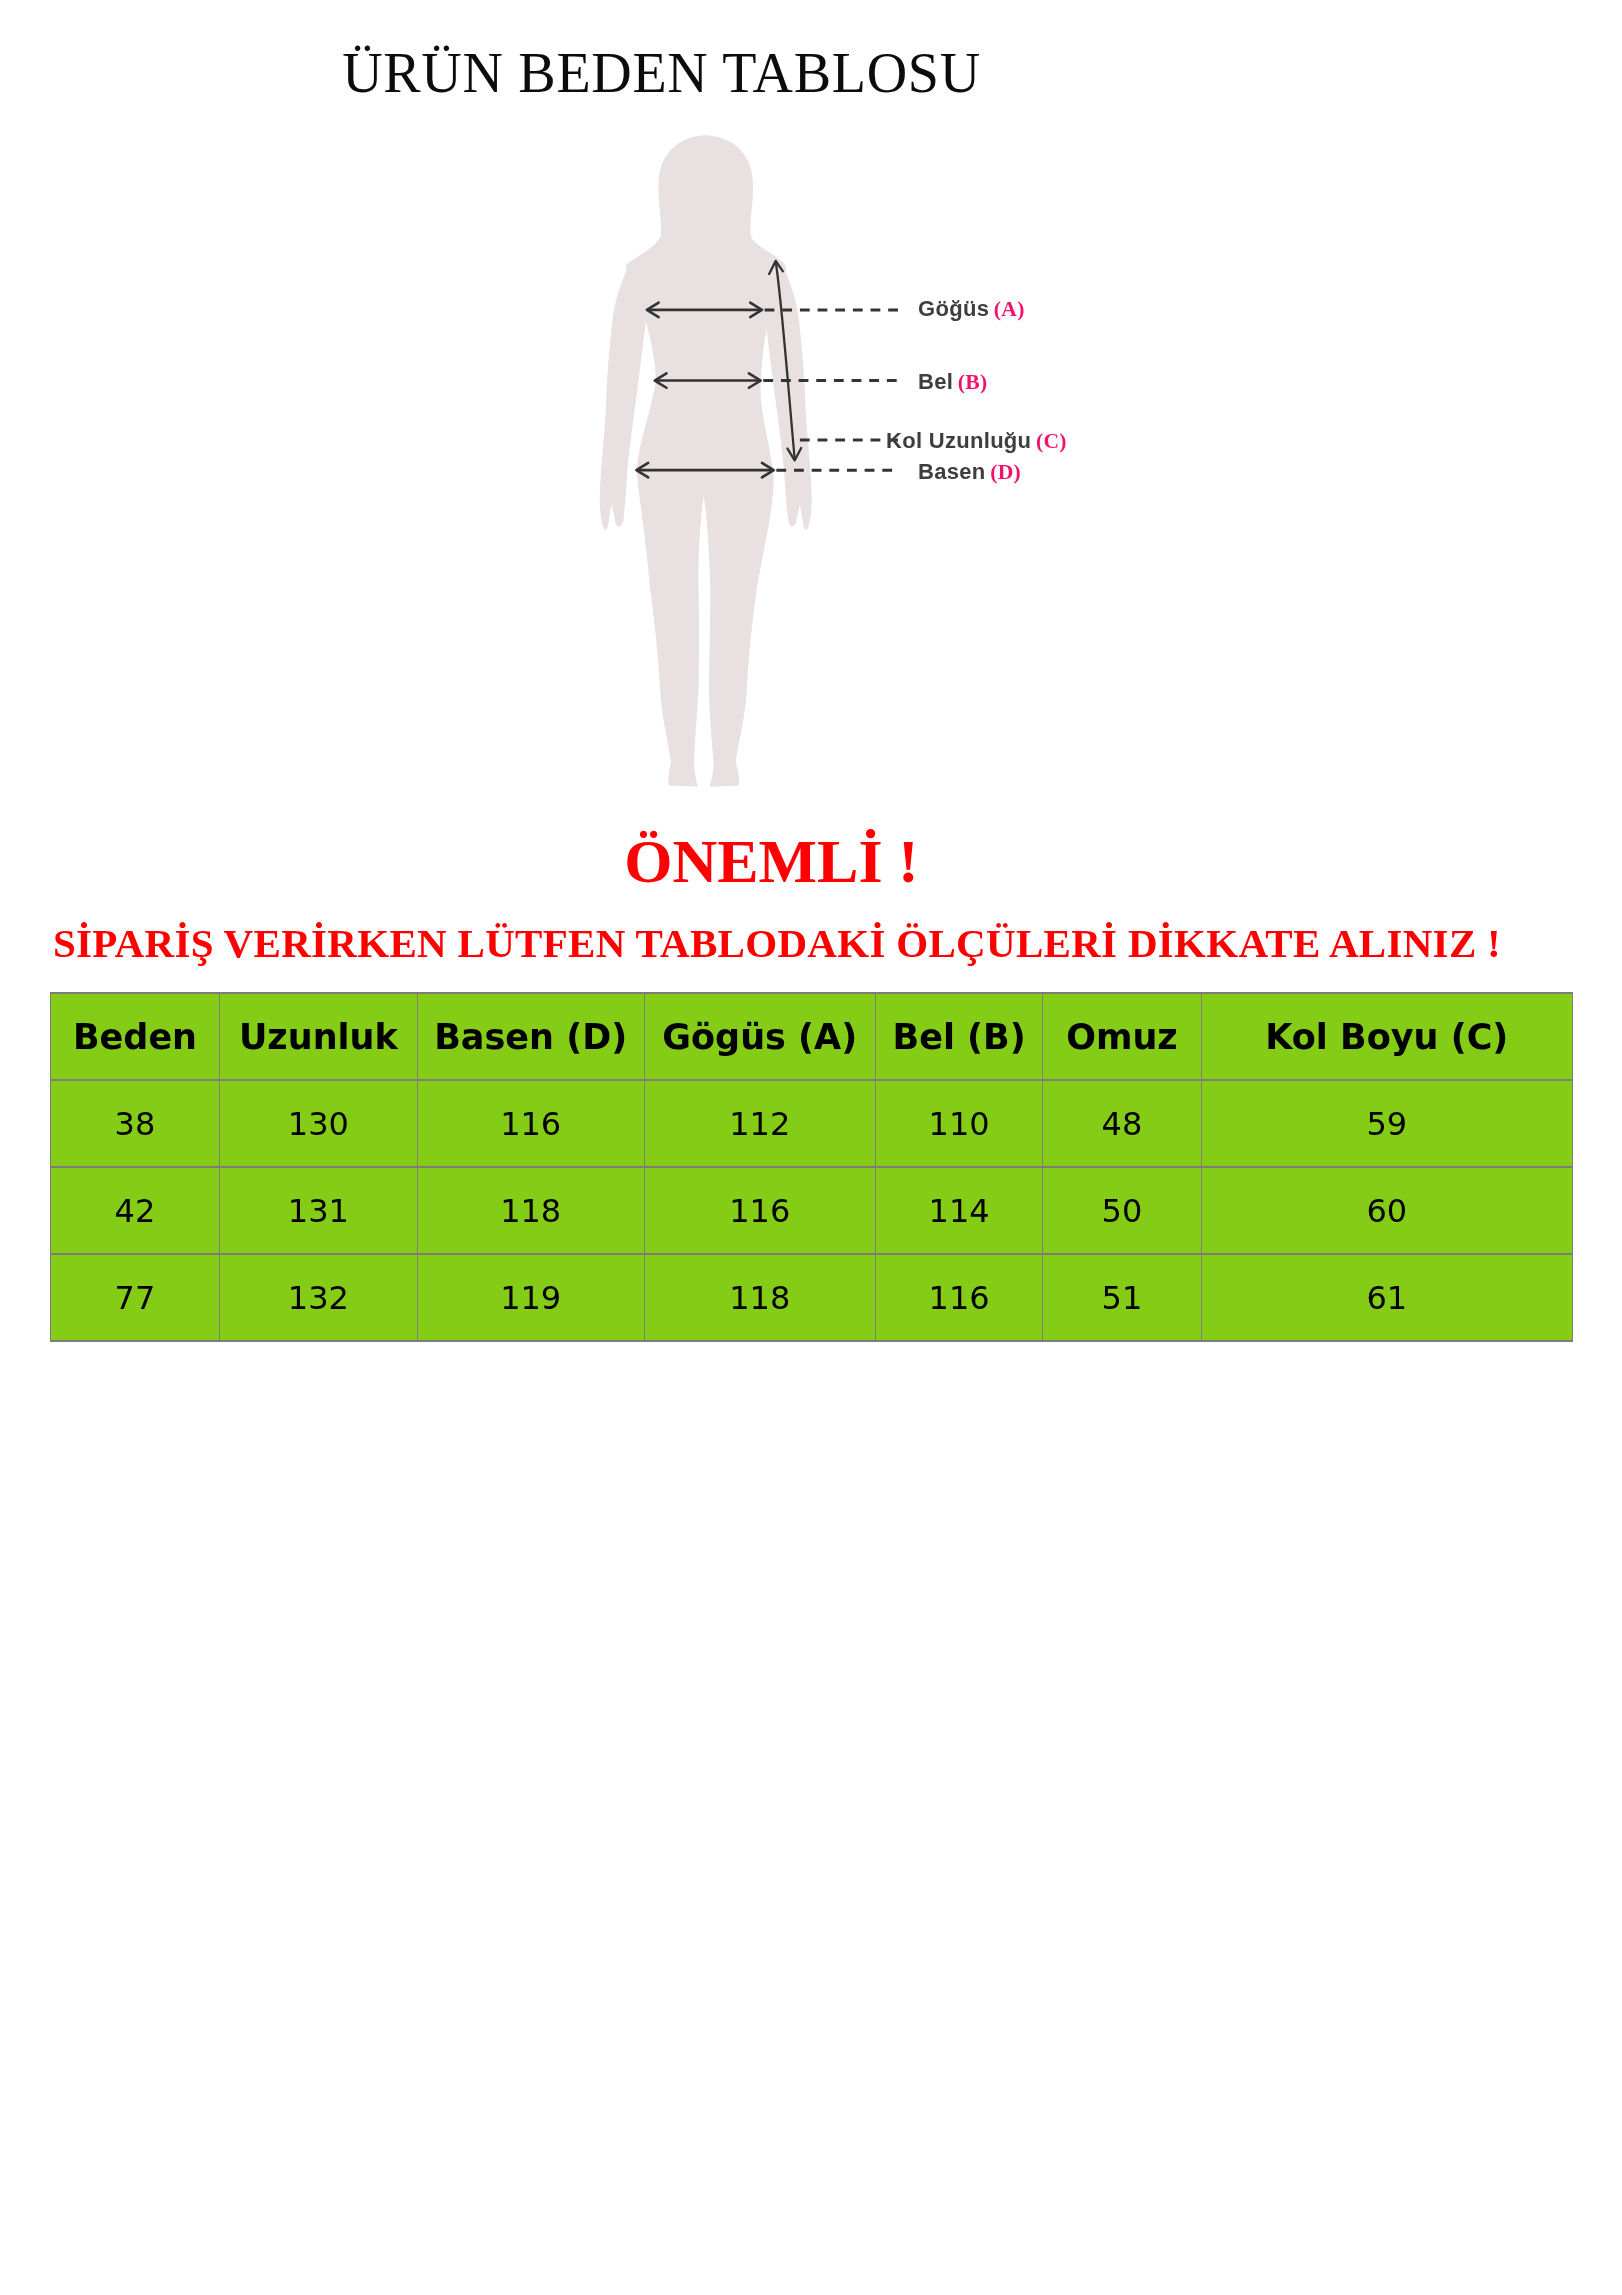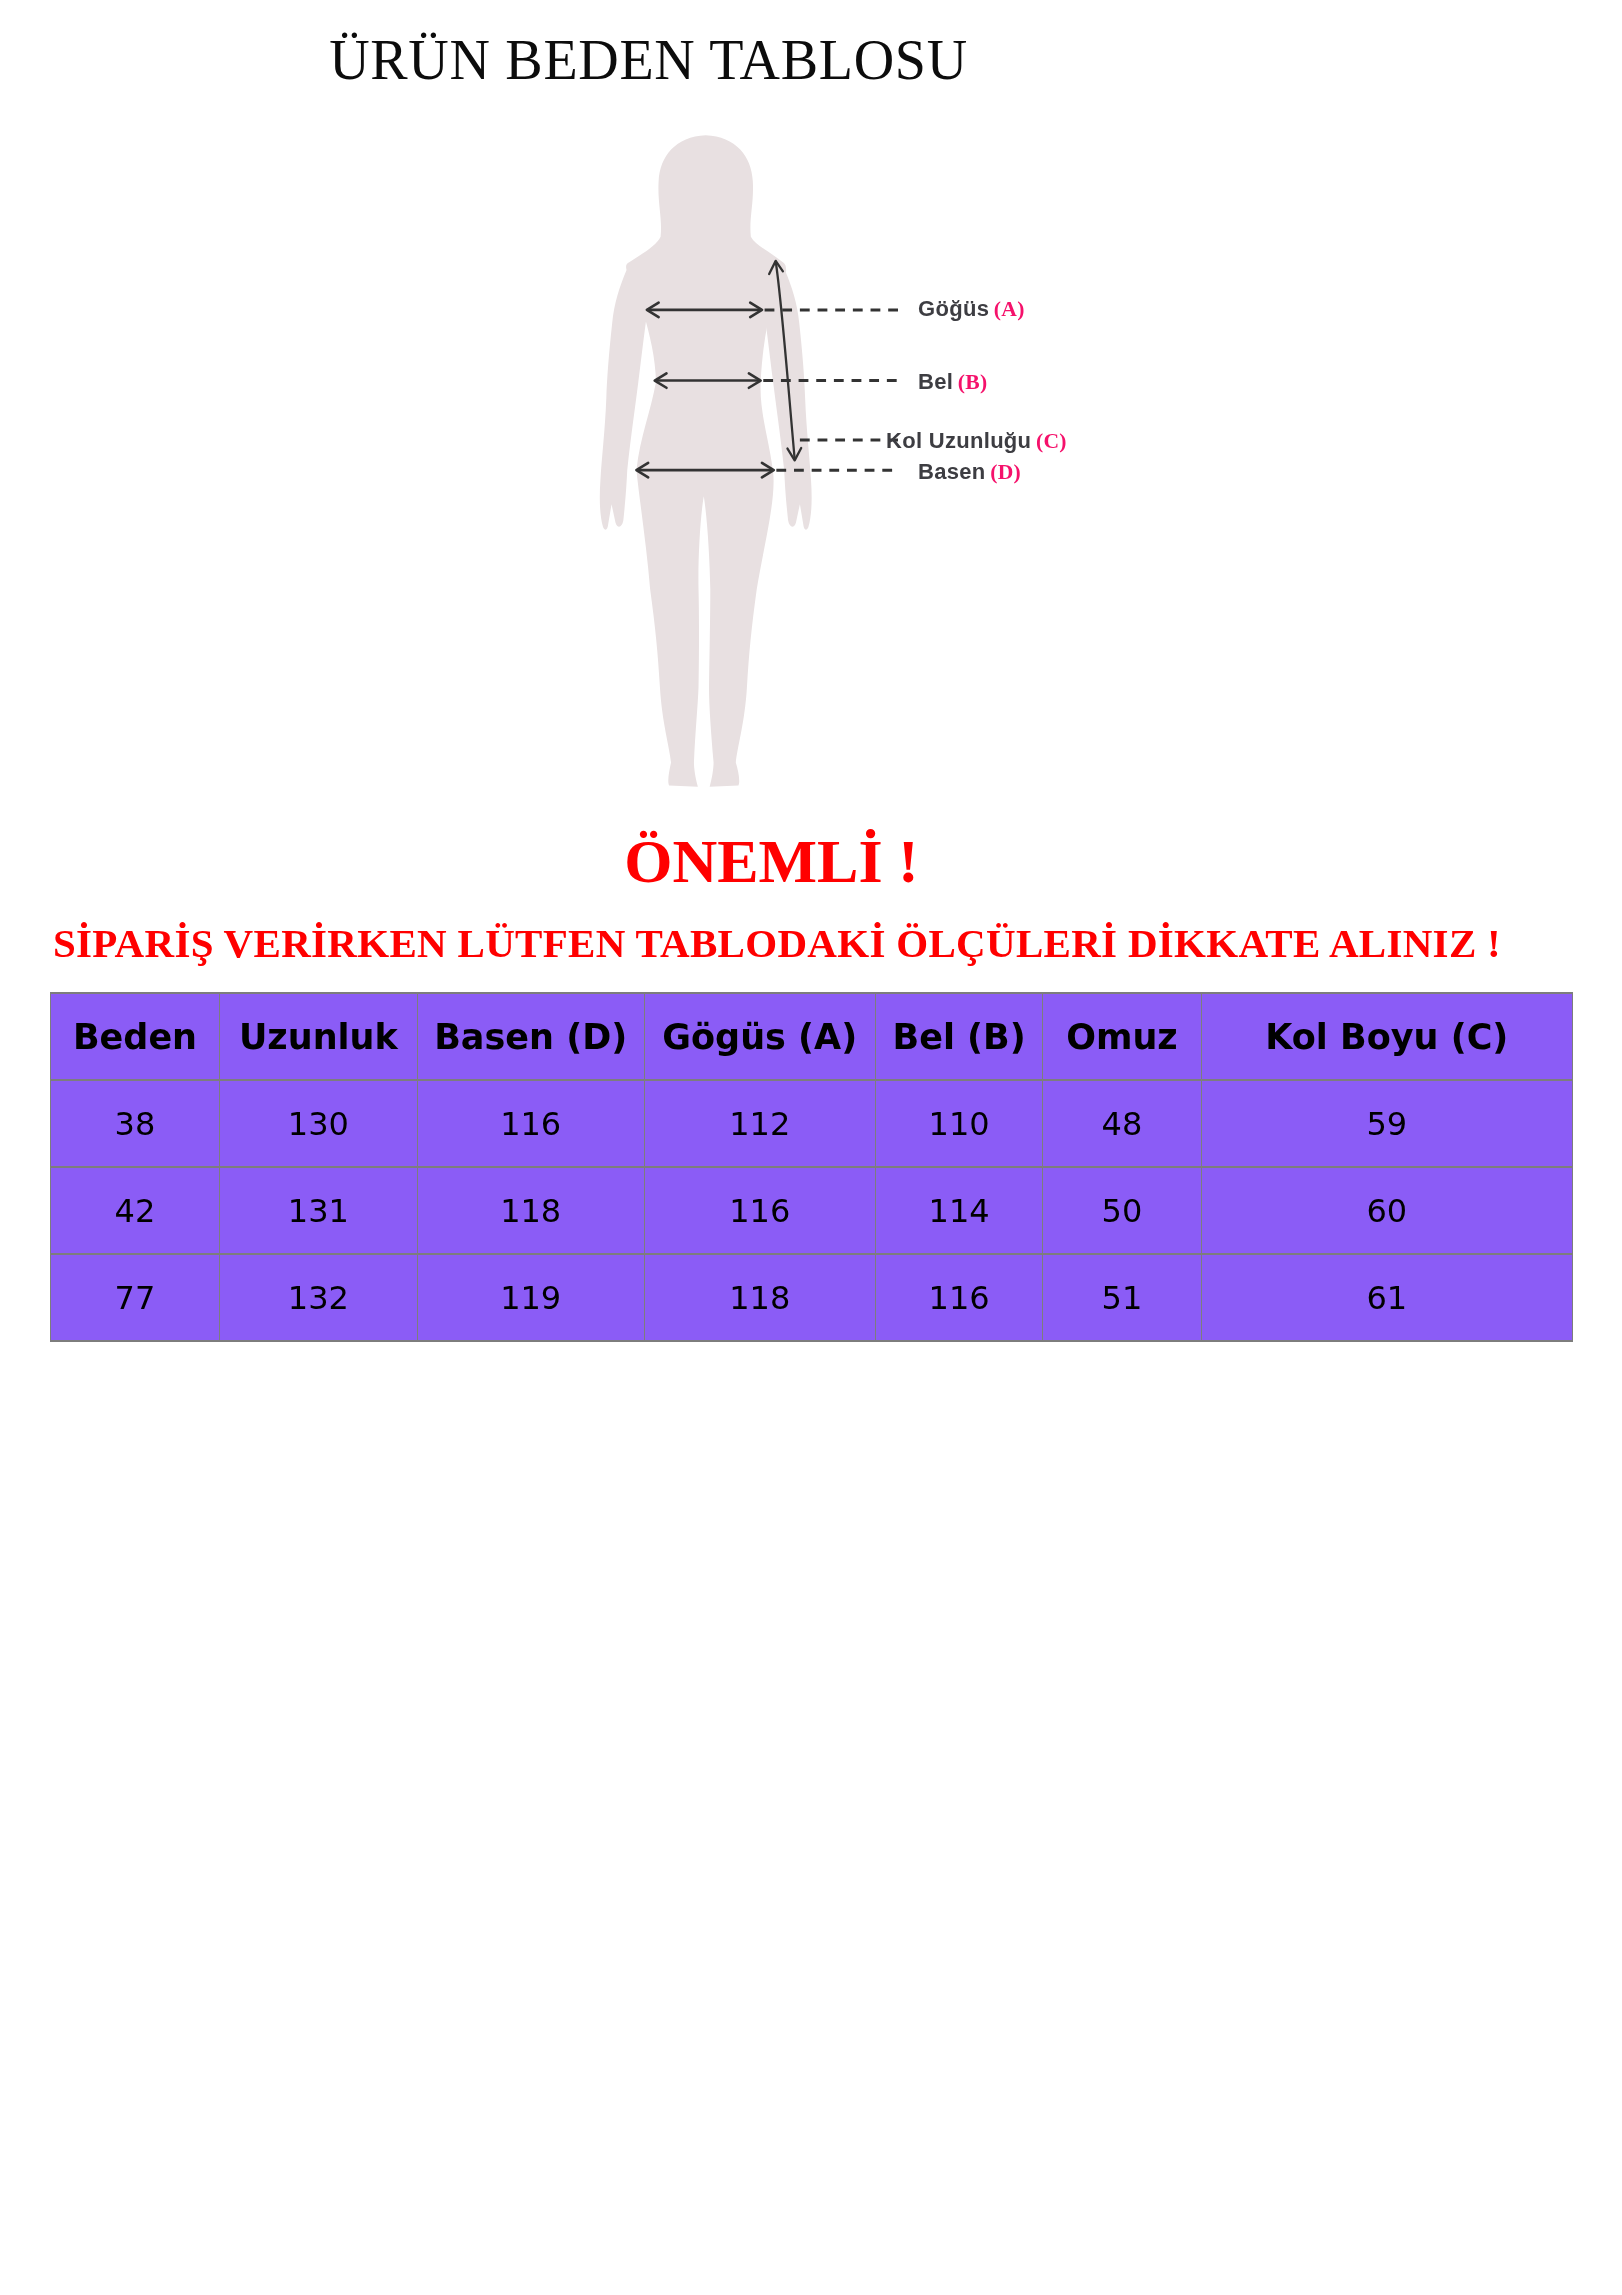--- a/index.html
+++ b/index.html
@@ -4,21 +4,21 @@
 <style>
   html,body{margin:0;padding:0;}
   body{
     width:1623px;height:2295px;position:relative;background:#ffffff;
     font-family:"Liberation Sans",sans-serif;overflow:hidden;
   }
   
   .page-title{
     position:absolute;top:27.5px;left:0;width:1297px;text-align:center;
     font-family:"Liberation Serif",serif;font-weight:normal;
-    font-size:56px;color:#0c0c0c;letter-spacing:0.7px;margin:0;
+    font-size:56px;color:#0c0c0c;letter-spacing:0.7px;margin:13px;
   }
   
   .figure-wrap{position:absolute;left:588px;top:130px;width:327px;height:662px;}
   .figure-wrap svg{position:absolute;left:0;top:0;}
   .meas-label{
     position:absolute;white-space:nowrap;
     transform:translateY(-50%);
     font-family:"Liberation Sans",sans-serif;font-weight:bold;
     font-size:22px;color:#3d3d42;letter-spacing:0.3px;
   }
@@ -37,21 +37,21 @@
     font-size:62px;color:#ff0000;margin:0;
   }
   .notice-subheading{
     position:absolute;top:919px;left:0;width:1554px;text-align:center;
     font-family:"Liberation Serif",serif;font-weight:bold;
     font-size:41px;color:#ff0000;margin:0;letter-spacing:0.3px;
   }
   
   .size-table{
     position:absolute;left:50px;top:992px;width:1523px;
-    border-collapse:collapse;table-layout:fixed;background:#8b5cf6;padding-left:48px;
+    border-collapse:collapse;table-layout:fixed;background:#84cc16;padding-left:48px;
   }
   .size-table th,.size-table td{
     border-left:1.3px solid #7d7d7d;border-right:1.3px solid #7d7d7d;
     border-top:2.6px solid #7d7d7d;border-bottom:2.6px solid #7d7d7d;
     text-align:center;vertical-align:middle;padding:0;
     font-family:"DejaVu Sans",sans-serif;color:#000000;
   }
   .size-table th{height:85px;font-size:35px;font-weight:bold;}
   .size-table td{height:85px;font-size:32px;font-weight:normal;}
   .c0{width:11.1%;} .c1{width:13.0%;} .c2{width:14.9%;} .c3{width:15.2%;}

